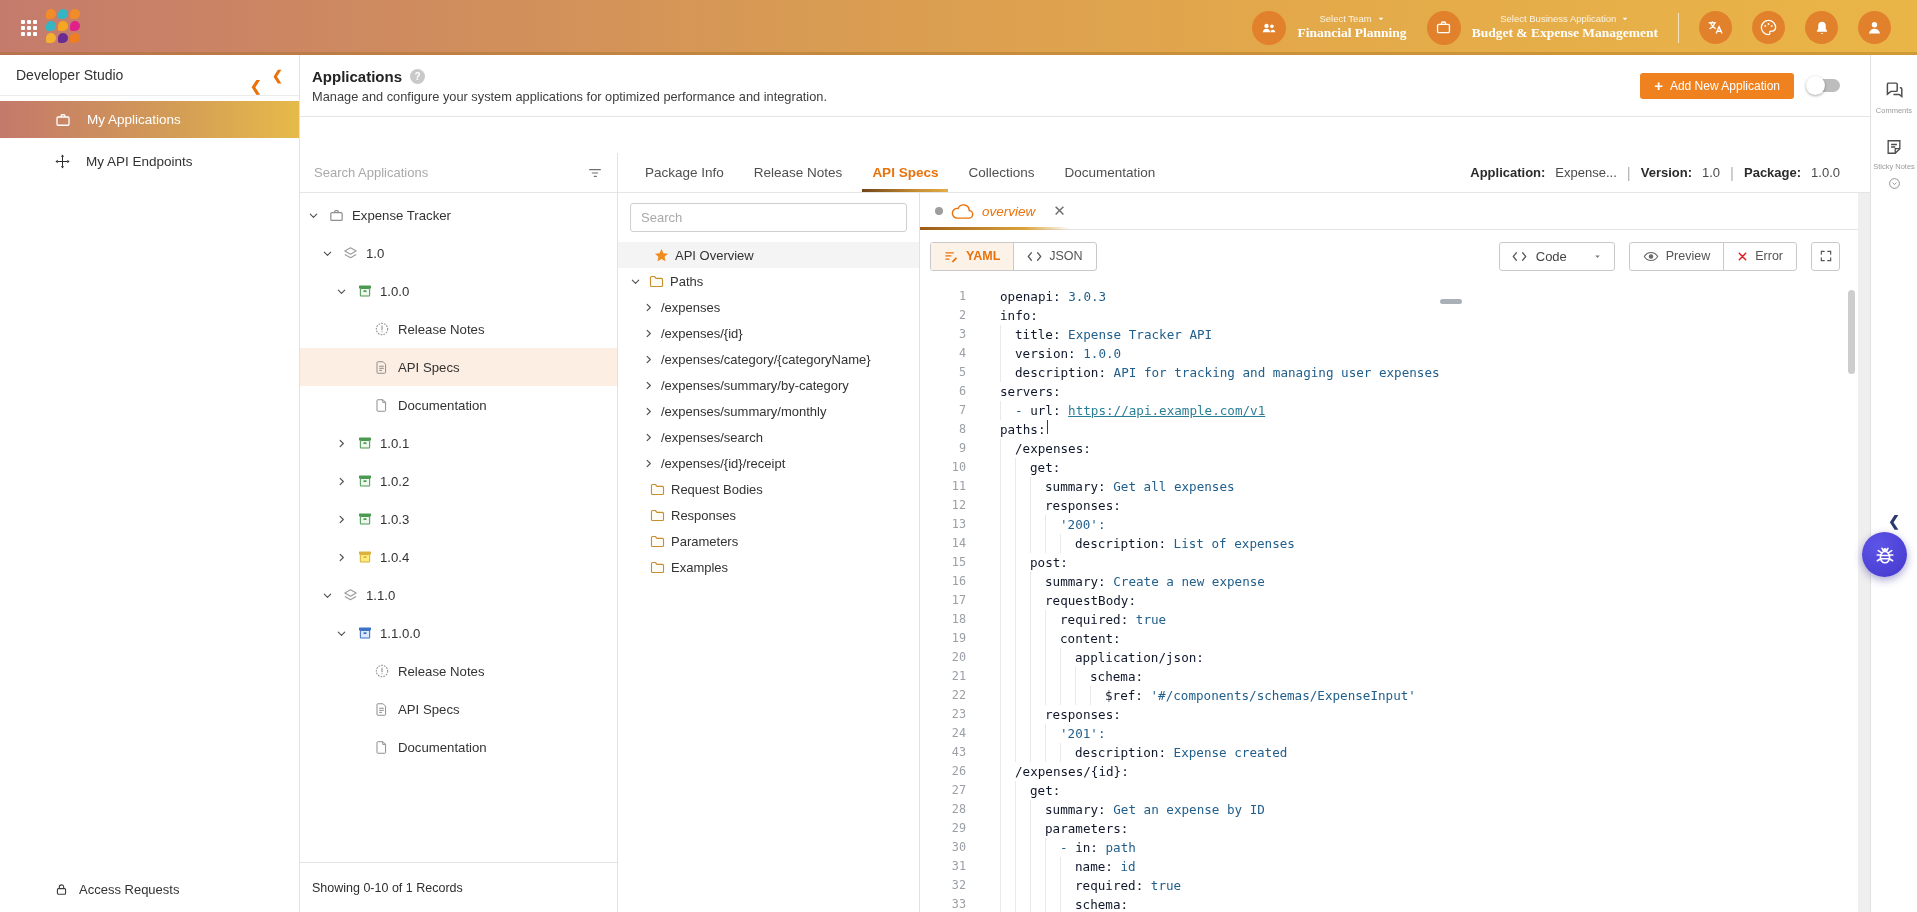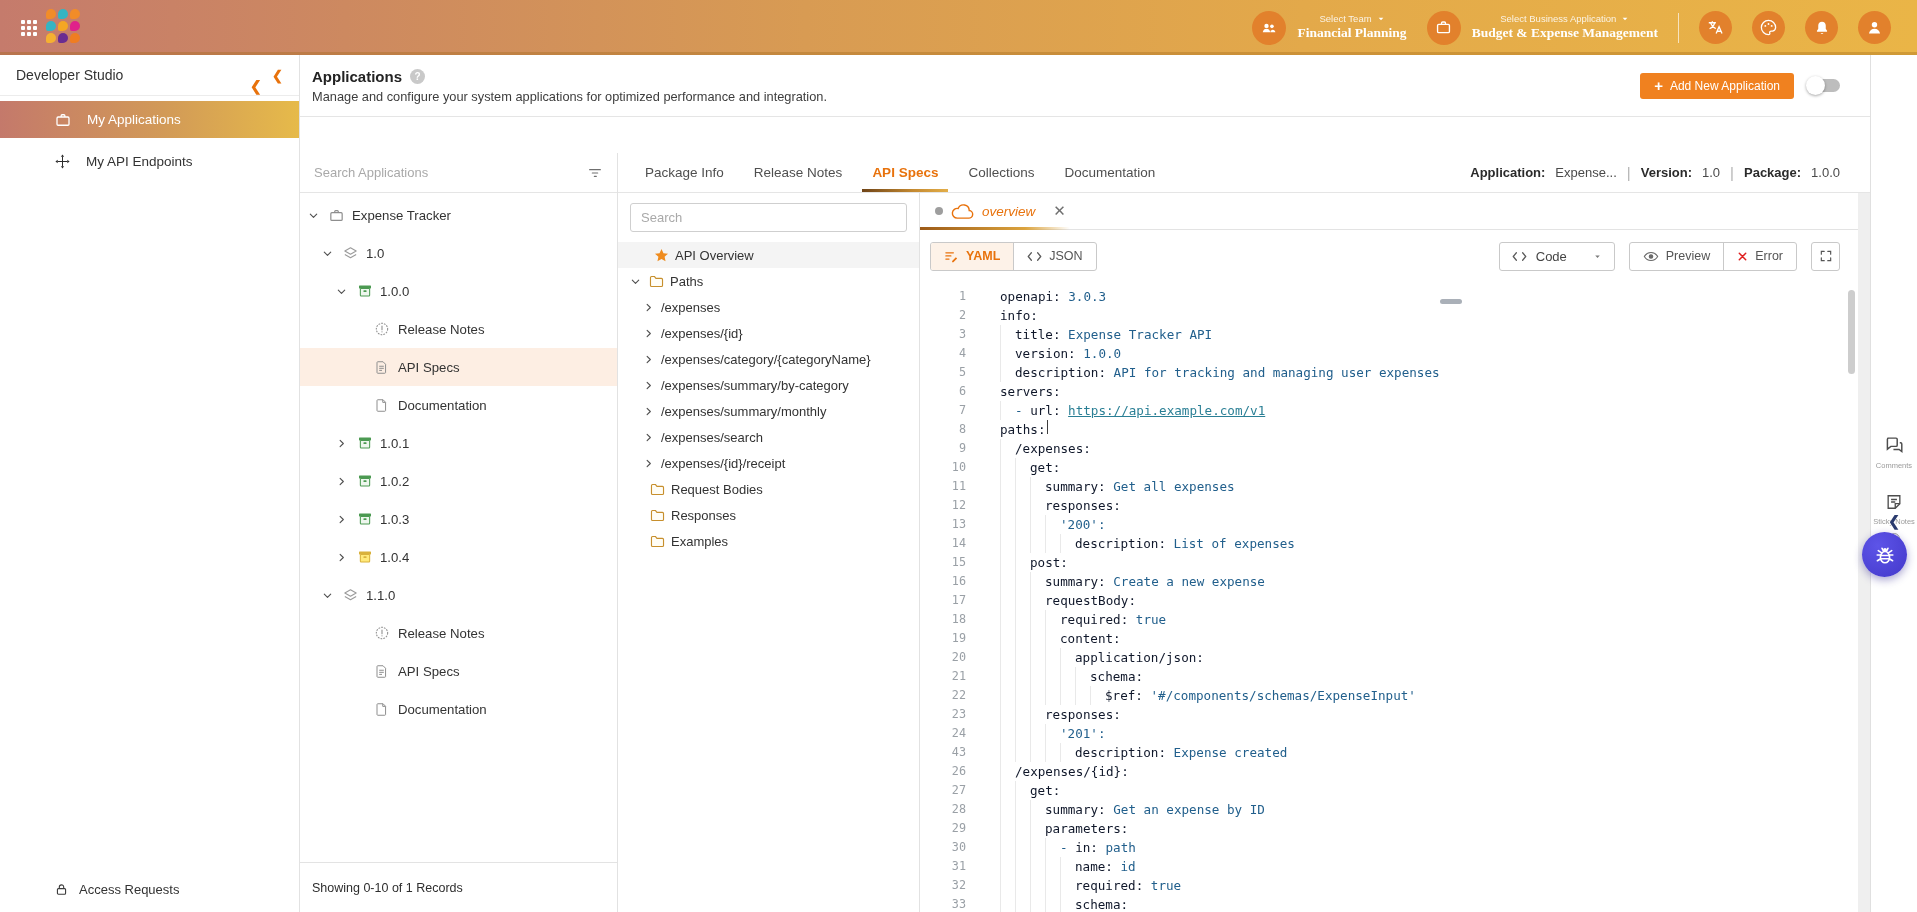--- a/index.html
+++ b/index.html
@@ -129,21 +129,21 @@
   .ln { width:80px; flex:none; text-align:right; padding-right:34px; color:#9aa0a6; font-size:11.8px; }
   .guide { display:inline-block; width:15px; height:19px; border-left:1px solid #e9e9e9; flex:none; }
   .tk { color:#0f172a; } .tv { color:#215f8c; } .tp { color:#215f8c; }
   .tl { color:#2a7f95; text-decoration:underline; }
   .cursor { display:inline-block; width:1.5px; height:14px; background:#3c3c3c; vertical-align:-2px; margin-left:1px; }
   .ed-dash { position:absolute; left:520px; top:17px; width:22px; height:5px; border-radius:3px; background:#aab0b8; }
   .ed-scrollthumb { position:absolute; right:3px; top:8px; width:7px; height:84px; border-radius:4px; background:#cdcdcd; cursor:pointer; }
 
   
   .rail { width:47px; flex:none; background:#fff; border-left:1px solid #e0e0e0; position:relative;
-    display:flex; flex-direction:column; align-items:center; padding-top:12px;justify-content:center; }
+    display:flex; flex-direction:column; align-items:center; padding-top:24px; }
   .rail-label { font-size:7.5px; color:#9b9b9b; margin-top:5px; text-align:center; }
   .rail-group { display:flex; flex-direction:column; align-items:center; cursor:pointer; }
   .rail-gap { height:22px; }
   .rail-chev { position:absolute; top:458px; left:0; right:0; text-align:center; color:#2a3a6e;
     font-size:14px; font-weight:700; cursor:pointer; }
   .bug-btn { position:absolute; top:477px; left:-9px; width:45px; height:45px; border-radius:50%;
     background:radial-gradient(circle at 35% 30%,#5d54e8,#4338ca); box-shadow:0 3px 8px rgba(40,30,140,.4);
     display:flex; align-items:center; justify-content:center; cursor:pointer; }
 </style>
 </head>
@@ -440,20 +440,35 @@
                   </svg>
                 </span>
                 <span class="t-ico">
                   <svg width="17" height="17" viewBox="0 0 24 24" fill="none" stroke="#9b9b9b" stroke-width="1.6" stroke-linejoin="round">
                     <path d="M12 4l8 4.5-8 4.5-8-4.5z"></path>
                     <path d="M4 13.5L12 18l8-4.5"></path>
                   </svg>
                 </span>
                 <span>1.1.0</span>
               </div>
+              <div class="t-row" style="padding-left: 36px;">
+                <span class="t-exp">
+                  <svg width="11" height="11" viewBox="0 0 24 24">
+                    <path d="M5 9l7 7 7-7" fill="none" stroke="#4f4f4f" stroke-width="2.4" stroke-linecap="round" stroke-linejoin="round"></path>
+                  </svg>
+                </span>
+                <span class="t-ico">
+                  <svg width="18" height="18" viewBox="0 0 24 24">
+                    <rect x="4" y="4.5" width="16" height="4.2" rx="0.8" fill="#3b72c4"></rect>
+                    <rect x="5.8" y="8.7" width="12.4" height="10" rx="1" fill="#dbe7fa" stroke="#3b72c4" stroke-width="1.4"></rect>
+                    <rect x="10" y="11" width="4" height="2.4" rx="0.5" fill="#3b72c4"></rect>
+                  </svg>
+                </span>
+                <span>1.1.0.0</span>
+              </div>
               <div class="t-row" style="padding-left: 74px;">
                 <span class="t-ico">
                   <svg width="16" height="16" viewBox="0 0 24 24" fill="none" stroke="#8e8e8e" stroke-width="1.6">
                     <circle cx="12" cy="12" r="8.5" stroke-dasharray="2.6 1.6"></circle>
                     <path d="M12 7.5v5.5" stroke-linecap="round"></path>
                     <circle cx="12" cy="16.2" r="0.9" fill="#8e8e8e" stroke="none"></circle>
                   </svg>
                 </span>
                 <span>Release Notes</span>
               </div>
@@ -594,20 +609,28 @@
                     </span>
                     <span>Request Bodies</span>
                   </div>
                   <div class="a-row" style="padding-left: 31px;">
                     <span class="a-ico">
                       <svg width="17" height="17" viewBox="0 0 24 24" fill="#fffdf5" stroke="#c78f2d" stroke-width="1.6">
                         <path d="M3.5 6.5c0-.8.7-1.5 1.5-1.5h4.2l2 2.6h7.8c.8 0 1.5.7 1.5 1.5v8.4c0 .8-.7 1.5-1.5 1.5H5c-.8 0-1.5-.7-1.5-1.5z"></path>
                       </svg>
                     </span>
                     <span>Responses</span>
+                  </div>
+                  <div class="a-row" style="padding-left: 31px;">
+                    <span class="a-ico">
+                      <svg width="17" height="17" viewBox="0 0 24 24" fill="#fffdf5" stroke="#c78f2d" stroke-width="1.6">
+                        <path d="M3.5 6.5c0-.8.7-1.5 1.5-1.5h4.2l2 2.6h7.8c.8 0 1.5.7 1.5 1.5v8.4c0 .8-.7 1.5-1.5 1.5H5c-.8 0-1.5-.7-1.5-1.5z"></path>
+                      </svg>
+                    </span>
+                    <span>Parameters</span>
                   </div>
                   <div class="a-row" style="padding-left: 31px;">
                     <span class="a-ico">
                       <svg width="17" height="17" viewBox="0 0 24 24" fill="#fffdf5" stroke="#c78f2d" stroke-width="1.6">
                         <path d="M3.5 6.5c0-.8.7-1.5 1.5-1.5h4.2l2 2.6h7.8c.8 0 1.5.7 1.5 1.5v8.4c0 .8-.7 1.5-1.5 1.5H5c-.8 0-1.5-.7-1.5-1.5z"></path>
                       </svg>
                     </span>
                     <span>Examples</span>
                   </div>
                 </div>

